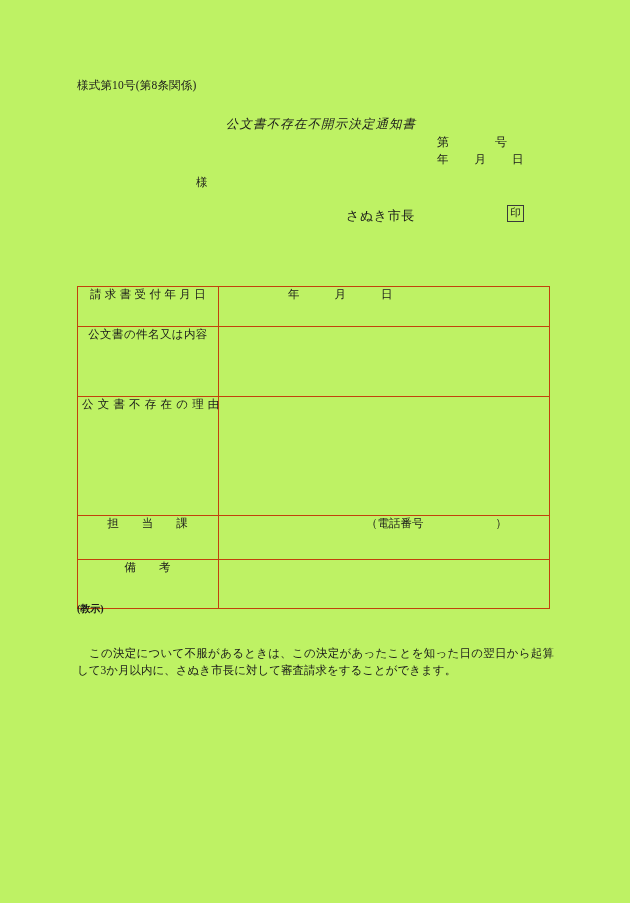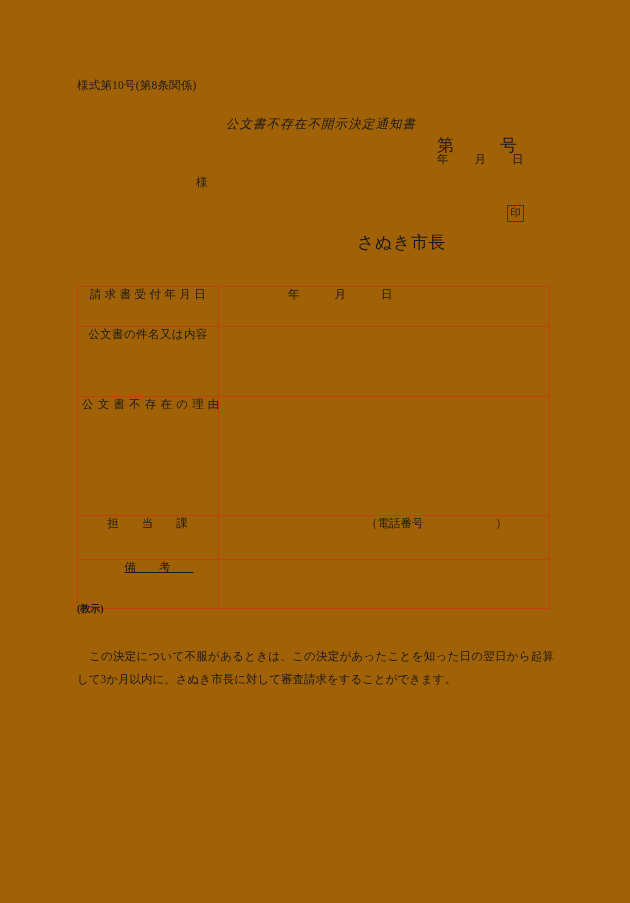--- a/index.html
+++ b/index.html
@@ -12,21 +12,21 @@
     height: 903px;
     position: relative;
     font-family: "Liberation Serif", "DejaVu Serif", serif;
     color: #1a1a1a;
     overflow: hidden;
   }
 
   .page {
     position: absolute;
     inset: 0;
-    background: #a16207;
+    background: #bef264;
   }
 
   .abs { position: absolute; }
 
   
   .form-no {
     left: 77px;
     top: 78px;
     font-size: 11.5px;
     letter-spacing: 0.2px;
@@ -42,47 +42,46 @@
     letter-spacing: 1.1px;
     padding-left: 12px;
     box-sizing: border-box;
     white-space: nowrap;
     font-style: italic;
   }
 
   .num-line {
     left: 437px;
     top: 134px;
-    font-size: 17px;
+    font-size: 12px;
     white-space: nowrap;
   }
   .num-line .gap-lg { display: inline-block; width: 46px; }
 
   .date-line {
     left: 437px;
     top: 152px;
     font-size: 11.5px;
     white-space: nowrap;
   }
   .date-line .gap-md { display: inline-block; width: 26px; }
 
   .addressee {
     left: 196px;
     top: 175px;
     font-size: 11.5px;
     white-space: nowrap;
   }
 
   .issuer {
-    left: 357px;
+    left: 346px;
     top: 207px;
-    font-size: 17px;
+    font-size: 13px;
     letter-spacing: 0.6px;
     white-space: nowrap;
-    margin-top: 24px;
   }
 
   .seal-box {
     left: 507px;
     top: 205px;
     width: 15px;
     height: 15px;
     border: 1px solid #3a3a3a;
     font-size: 10.5px;
     line-height: 14px;
@@ -134,21 +133,21 @@
   .cell-pad-a { padding: 8px 0 0 0; }
   .cell-pad-b { padding: 28px 0 0 0; margin-top: 12px; }
   .cell-pad-c { padding: 50px 0 0 0; }
   .cell-pad-d { padding: 9px 0 0 0; }
   .cell-pad-e { padding: 18px 0 0 0; }
 
   .row-a { height: 40px; }
   .row-b { height: 70px; }
   .row-c { height: 119px; }
   .row-d { height: 44px; }
-  .row-e { height: 49px; text-decoration: underline; }
+  .row-e { height: 49px; }
 
   .val-date {
     padding: 8px 0 0 0;
     text-align: left;
     text-indent: 69px;
     white-space: nowrap;
   }
   .val-date .gap-md { display: inline-block; width: 35px; }
 
   .val-tel {
@@ -166,21 +165,21 @@
     top: 602px;
     font-size: 10px;
     white-space: nowrap;
     font-weight: bold;
   }
   .notice-block {
     left: 77px;
     top: 645px;
     width: 477px;
     font-size: 11.5px;
-    line-height: 23px;
+    line-height: 17px;
     text-align: justify;
     text-justify: inter-character;
   }
   .notice-block p {
     margin: 0;
     text-indent: 12px;
   }
 </style>
 </head>
 <body>

